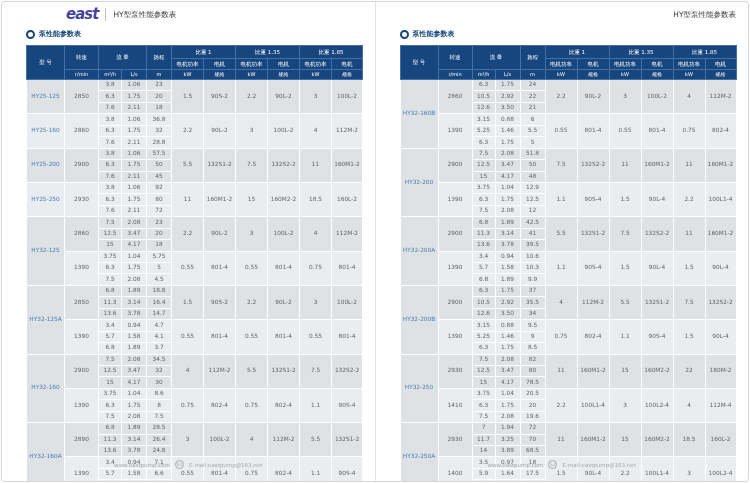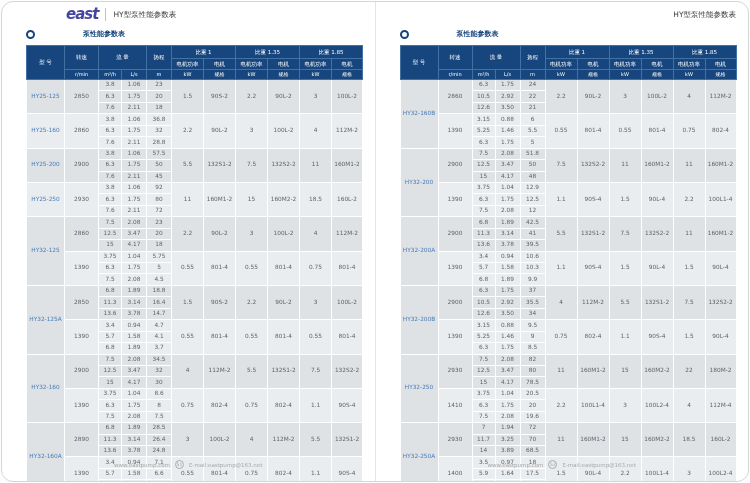--- a/index.html
+++ b/index.html
@@ -1,32 +1,32 @@
 <!DOCTYPE html>
 <html><head>
 <meta charset="utf-8">
 <style>
   html,body{margin:0;padding:0;width:750px;height:483px;background:#fdfdfd;
     font-family:"DejaVu Sans","Liberation Sans",sans-serif;}
   .spread{box-sizing:border-box;width:748px;height:481px;margin:1px;
-    border:1px solid #d6d6d6;border-radius:12px;background:#fff;display:flex;overflow:hidden;}
+    border:1px solid #d6d6d6;border-radius:4px;background:#fff;display:flex;overflow:hidden;}
   .page{position:relative;width:374px;height:100%;}
   .page.right{border-left:1px solid #e4e4e4;}
 
   
   .page-header{position:absolute;top:5px;left:64px;display:flex;align-items:center;gap:7px;}
   .logo{font-size:15px;font-weight:bold;font-style:oblique;letter-spacing:-1px;color:#45449e;line-height:1;}
   .hdr-divider{width:1px;height:13px;background:#c0c0c0;}
   .page-title{font-size:7.5px;font-weight:normal;color:#3a3a3a;}
   .page-title.corner{position:absolute;top:8px;right:12px;left:auto;}
 
   
   .section{position:absolute;top:27px;left:24px;display:flex;align-items:center;gap:4px;}
   .ring-icon{box-sizing:border-box;width:9px;height:9px;border:2px solid #16457d;border-radius:50%;}
-  .section-label{font-size:7px;font-weight:bold;color:#16457d;margin-left:44px;}
+  .section-label{font-size:7px;font-weight:bold;color:#16457d;}
 
   
   table.ptab{position:absolute;top:43px;left:24px;width:336px;border-collapse:collapse;
     table-layout:fixed;border-bottom:1px solid #e0898d;}
   .ptab th{background:#17467e;color:#fff;border:1px solid #4272a3;font-weight:normal;
     font-size:5.5px;line-height:1.15;padding:0;text-align:center;overflow:hidden;}
   .ptab thead tr:nth-child(1) th{height:12px;}
   .ptab thead tr:nth-child(2) th{height:10px;}
   .ptab thead tr:nth-child(3) th{height:9px;font-size:5px;}
   .ptab td{border:1px solid #fff;font-size:5.8px;color:#5f6468;text-align:center;

